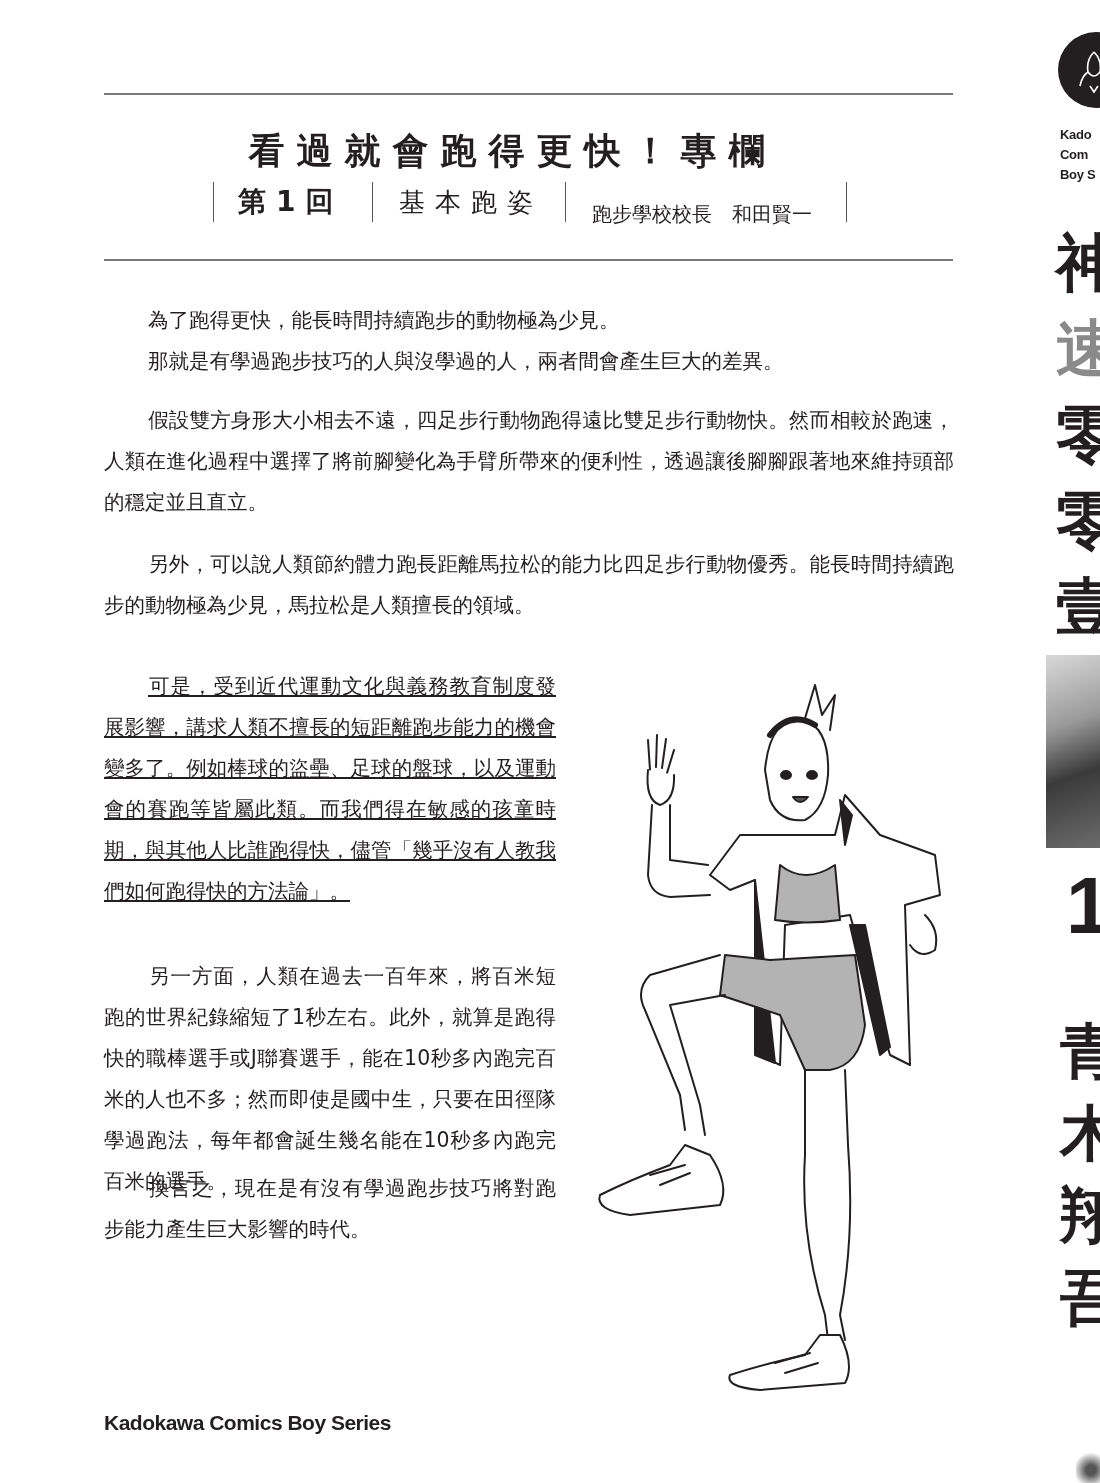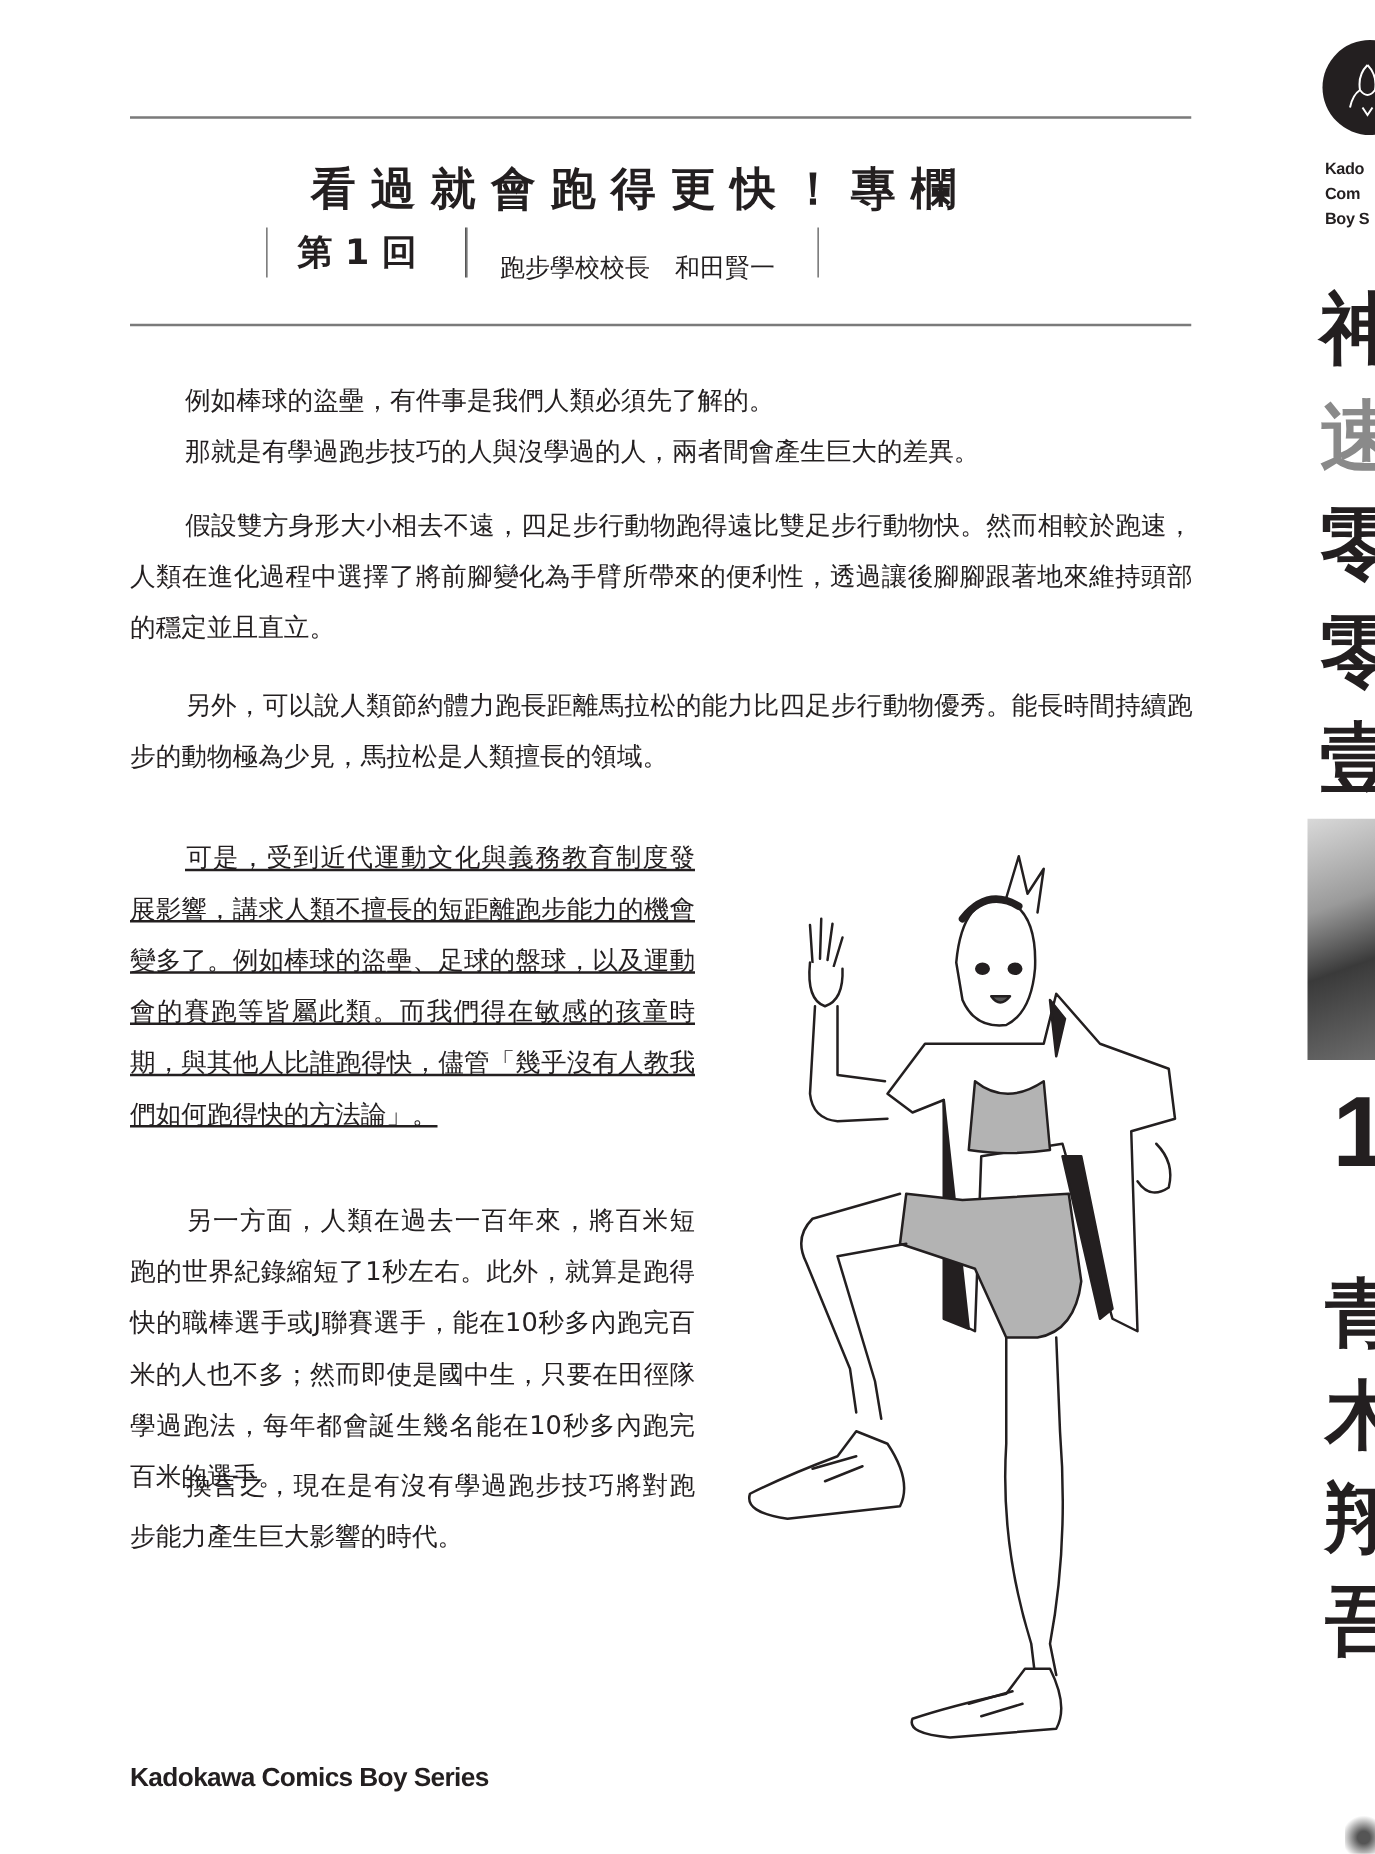--- a/index.html
+++ b/index.html
@@ -57,27 +57,28 @@
 </head>
 <body>
 
 <div class="rule top"></div>
 <div class="column-title">看過就會跑得更快！專欄</div>
 
 <div class="subtitle-bar">
   <div class="vbar"></div>
   <div class="episode">第1回</div>
   <div class="vbar"></div>
+  <div class="topic">基本跑姿</div>
   <div class="vbar"></div>
   <div class="author">跑步學校校長　和田賢一</div>
   <div class="vbar"></div>
 </div>
 <div class="rule bottom"></div>
 
-<p class="para p-wide" style="top:300px;"><span class="indent"></span><span>例如棒球的盜壘，有件事是我們人類必須先了解的。</span></p>
+<p class="para p-wide" style="top:300px;"><span class="indent"></span><span>為了跑得更快，能長時間持續跑步的動物極為少見。</span></p>
 <p class="para p-wide" style="top:341px;"><span class="indent"></span><span>那就是有學過跑步技巧的人與沒學過的人，兩者間會產生巨大的差異。</span></p>
 <p class="para p-wide" style="top:400px;"><span class="indent"></span><span>假設雙方身形大小相去不遠，四足步行動物跑得遠比雙足步行動物快。然而相較於跑速，人類在進化過程中選擇了將前腳變化為手臂所帶來的便利性，透過讓後腳腳跟著地來維持頭部的穩定並且直立。</span></p>
 <p class="para p-wide" style="top:544px;"><span class="indent"></span><span>另外，可以說人類節約體力跑長距離馬拉松的能力比四足步行動物優秀。能長時間持續跑步的動物極為少見，馬拉松是人類擅長的領域。</span></p>
 <p class="para p-narrow" style="top:666px;text-decoration:underline;"><span class="indent"></span><span>可是，受到近代運動文化與義務教育制度發展影響，講求人類不擅長的短距離跑步能力的機會變多了。例如棒球的盜壘、足球的盤球，以及運動會的賽跑等皆屬此類。而我們得在敏感的孩童時期，與其他人比誰跑得快，儘管「幾乎沒有人教我們如何跑得快的方法論」。</span></p>
 <p class="para p-narrow" style="top:956px;"><span class="indent"></span><span>另一方面，人類在過去一百年來，將百米短跑的世界紀錄縮短了1秒左右。此外，就算是跑得快的職棒選手或J聯賽選手，能在10秒多內跑完百米的人也不多；然而即使是國中生，只要在田徑隊學過跑法，每年都會誕生幾名能在10秒多內跑完百米的選手。</span></p>
 <p class="para p-narrow" style="top:1168px;"><span class="indent"></span><span>換言之，現在是有沒有學過跑步技巧將對跑步能力產生巨大影響的時代。</span></p>
 
 <svg class="illustration" viewBox="0 0 360 720" fill="none" stroke="#231f20" stroke-width="2" stroke-linecap="round" stroke-linejoin="round">
 
   <path d="M210 60 L225 10 L232 40 L245 20 L240 55"></path>

